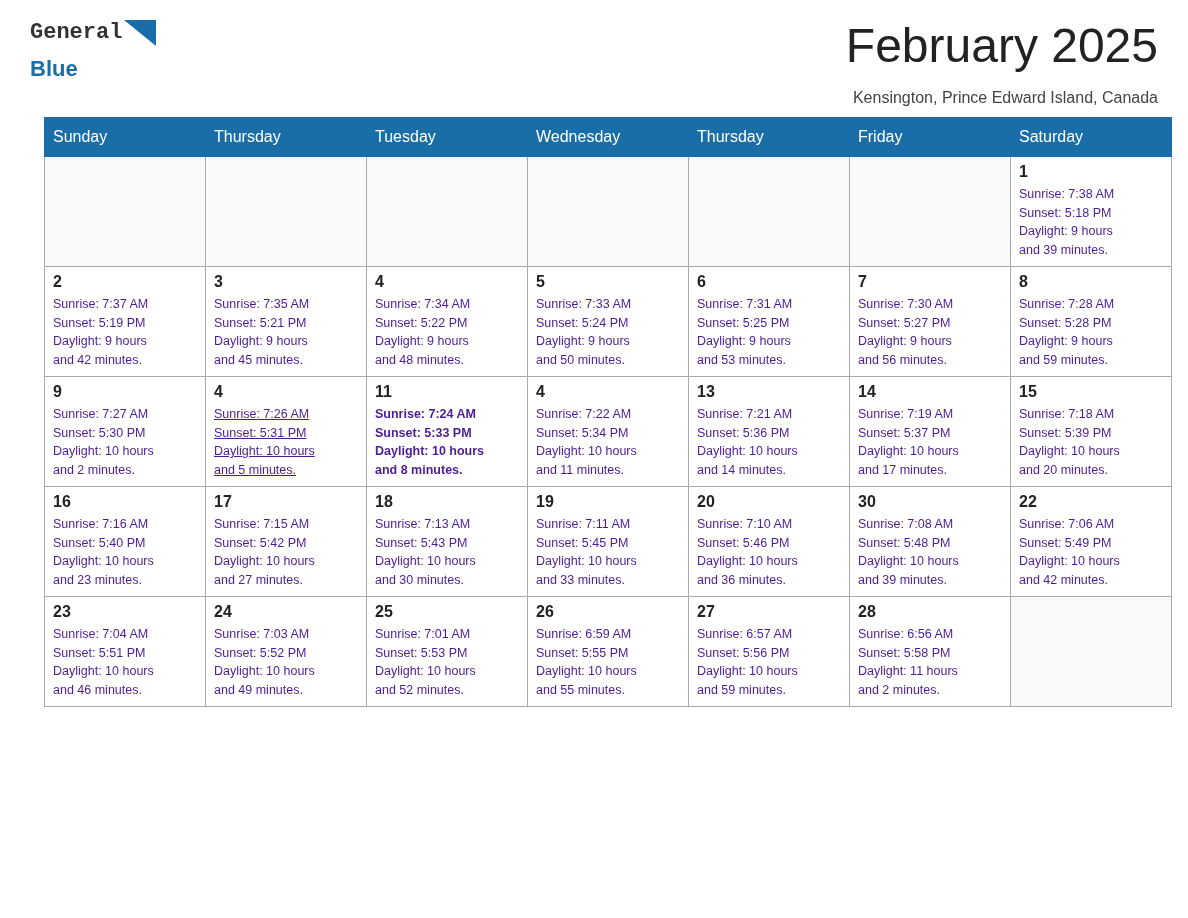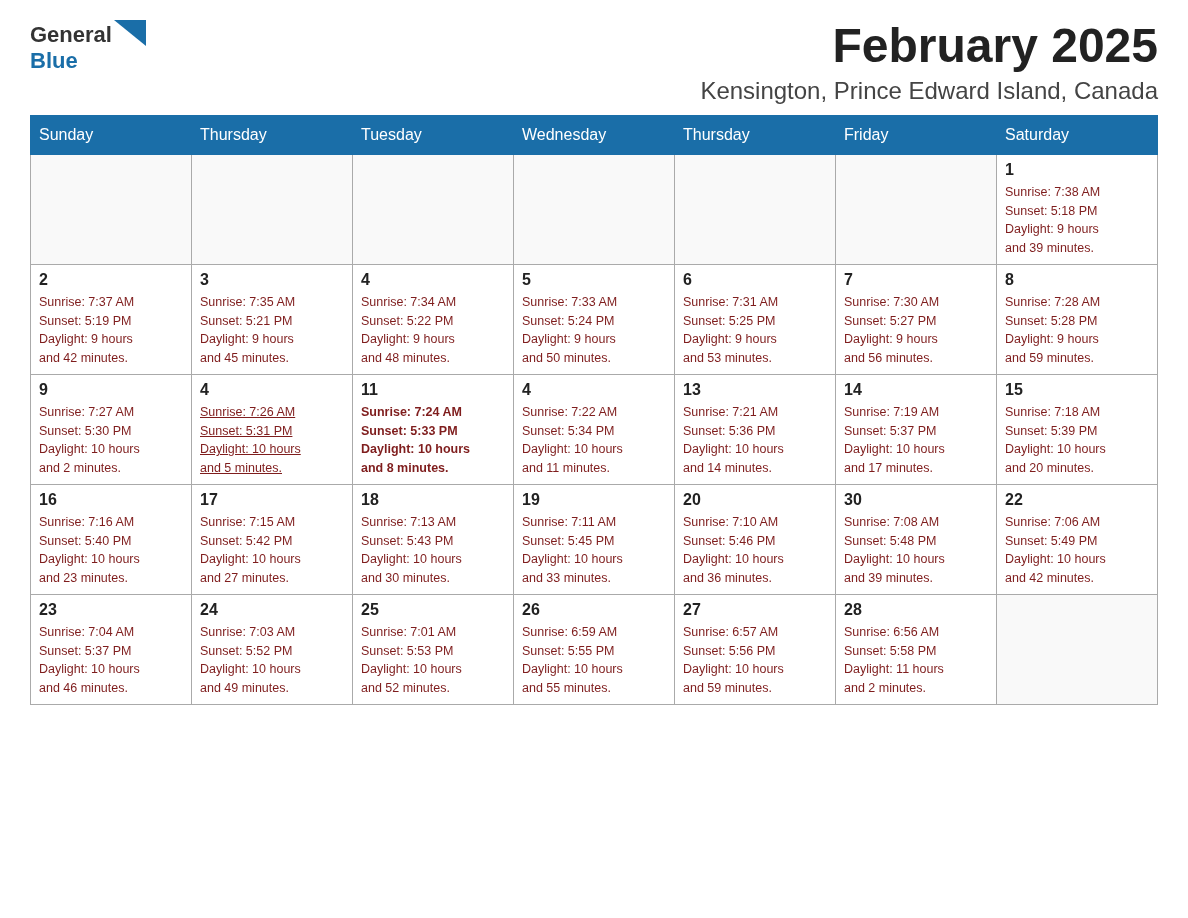--- a/index.html
+++ b/index.html
@@ -16,51 +16,53 @@
       align-items: flex-start;
       margin-bottom: 10px;
     }
     .logo {
       display: flex;
       flex-direction: column;
       align-items: flex-start;
     }
     .logo-text {
       display: flex;
-      align-items: flex-end;
+      align-items: flex-start;
+      font-family: Liberation Mono, monospace;
     }
     .logo-general {
       font-size: 22px;
       font-weight: bold;
       color: #333;
     }
     .logo-blue-word {
       font-size: 22px;
       font-weight: bold;
       color: #1a6ea8;
-      margin-top: 0;
+      margin-top: 8px;
     }
     .title-section {
       text-align: right;
     }
     .month-title {
       font-size: 48px;
-      font-weight: bold;
+      font-weight: normal;
       color: #222;
       line-height: 1.1;
     }
     .location-title {
-      font-size: 24px;
+      font-size: 16px;
       color: #444;
-      margin-top: 4px;
+      margin-top: 16px;
     }
     .calendar {
       width: 100%;
       border-collapse: collapse;
       margin-top: 10px;
+      margin-left: 14px;
     }
     .calendar th {
       background: #1a6ea8;
       color: #fff;
       padding: 10px 8px;
       font-size: 16px;
       font-weight: normal;
       text-align: left;
       border: 1px solid #1a6ea8;
     }
@@ -79,21 +81,21 @@
     }
     .day-number {
       font-size: 16px;
       font-weight: bold;
       color: #222;
       display: block;
       margin-bottom: 4px;
     }
     .day-info {
       font-size: 12.5px;
-      color: #7f1d1d;
+      color: #4c1d95;
       line-height: 1.5;
     }
   </style>
 </head>
 <body>
 
 <div class="header">
   <div class="logo">
     <div class="logo-text">
       <span class="logo-general">General</span>
@@ -289,21 +291,21 @@
           <div class="day-info" style="white-space: pre-line;">Sunrise: 7:06 AM
 Sunset: 5:49 PM
 Daylight: 10 hours
 and 42 minutes.</div>
         </td>
       </tr>
       <tr>
         <td>
           <span class="day-number">23</span>
           <div class="day-info" style="white-space: pre-line;">Sunrise: 7:04 AM
-Sunset: 5:37 PM
+Sunset: 5:51 PM
 Daylight: 10 hours
 and 46 minutes.</div>
         </td>
         <td>
           <span class="day-number">24</span>
           <div class="day-info" style="white-space: pre-line;">Sunrise: 7:03 AM
 Sunset: 5:52 PM
 Daylight: 10 hours
 and 49 minutes.</div>
         </td>

